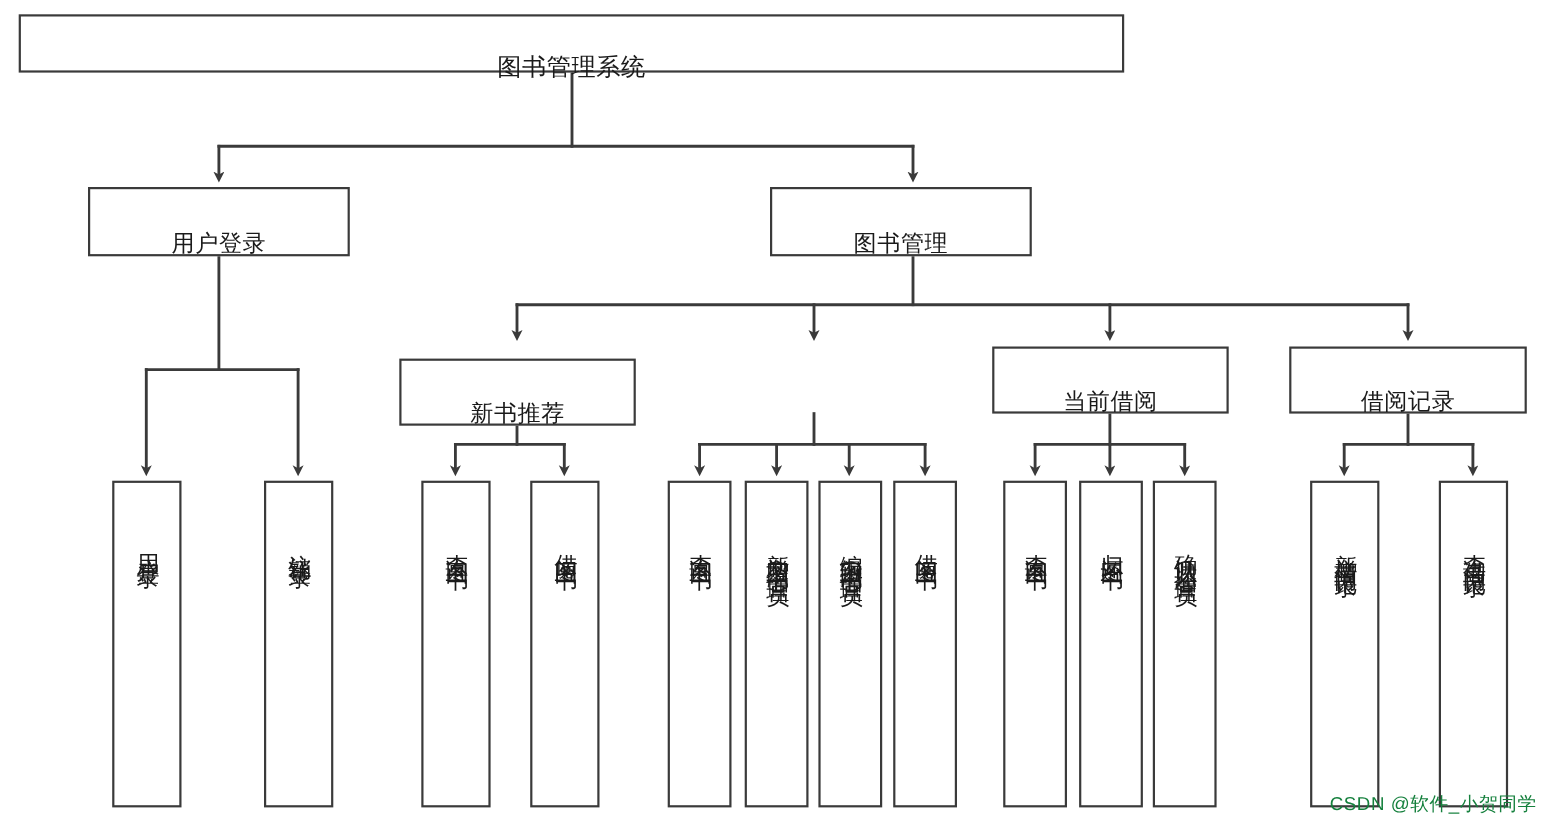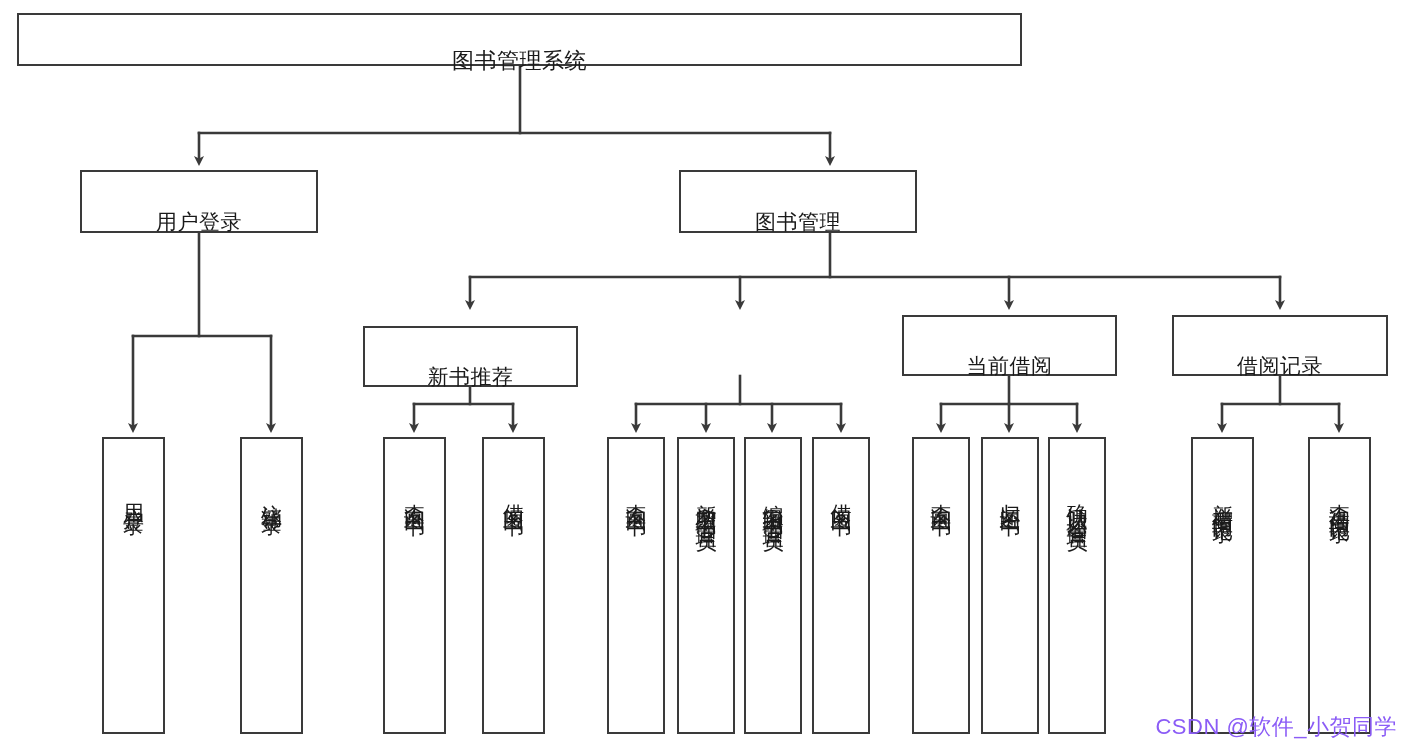--- a/index.html
+++ b/index.html
@@ -63,22 +63,22 @@
     text-orientation: upright;
     font-size: 21px;
     line-height: 1.05;
     letter-spacing: 4px;
     white-space: nowrap;
   }
   #watermark {
     position: absolute;
     right: 8px;
     bottom: 5px;
-    font-size: 22px;
-    color: #8b5cf6;
+    font-size: 17px;
+    color: #15803d;
     letter-spacing: 0.5px;
     z-index: 5;
     white-space: nowrap;
   }
 </style>
 </head>
 <body>
 
 <div id="canvas">
 
@@ -133,21 +133,21 @@
   </svg>
 
   <div class="node root horiz" style="left:17px; top:13px; width:1005px; height:53px;">
     <span class="lbl">图书管理系统</span>
   </div>
 
   <div class="node horiz" style="left:80px; top:170px; width:238px; height:63px;">
     <span class="lbl">用户登录</span>
   </div>
 
-  <div class="node horiz" style="left:679px; top:170px; width:238px; height:63px;">
+  <div class="node horiz" style="left:700px; top:170px; width:238px; height:63px;">
     <span class="lbl">图书管理</span>
   </div>
 
   <div class="node horiz" style="left:363px; top:326px; width:215px; height:61px;">
     <span class="lbl">新书推荐</span>
   </div>
 
 
   <div class="node horiz" style="left:902px; top:315px; width:215px; height:61px;">
     <span class="lbl">当前借阅</span>

